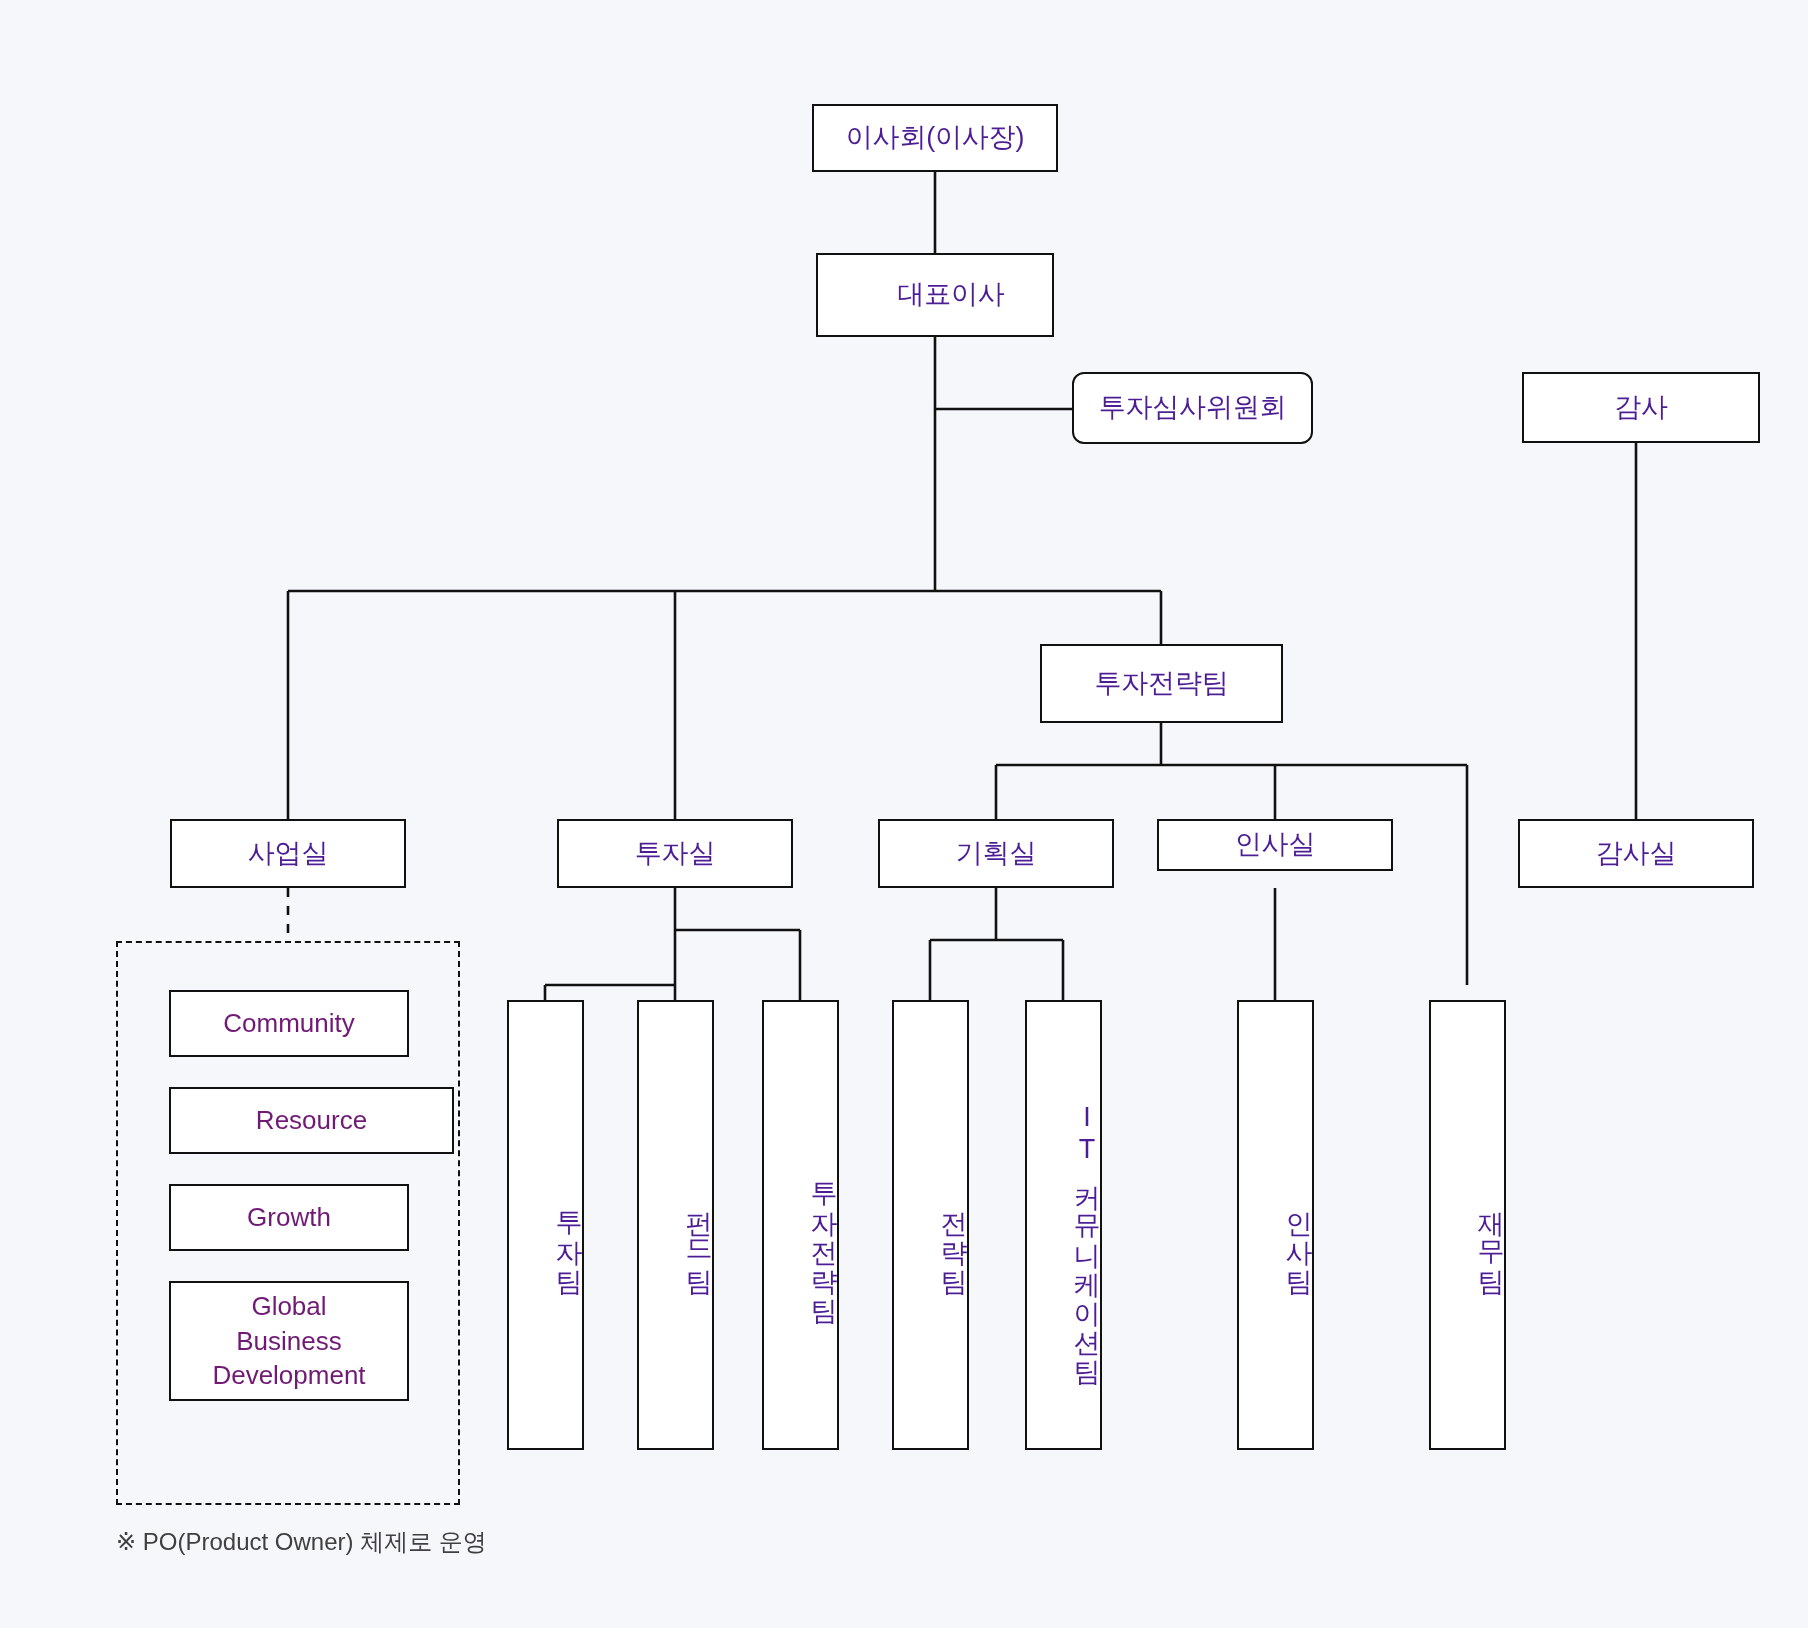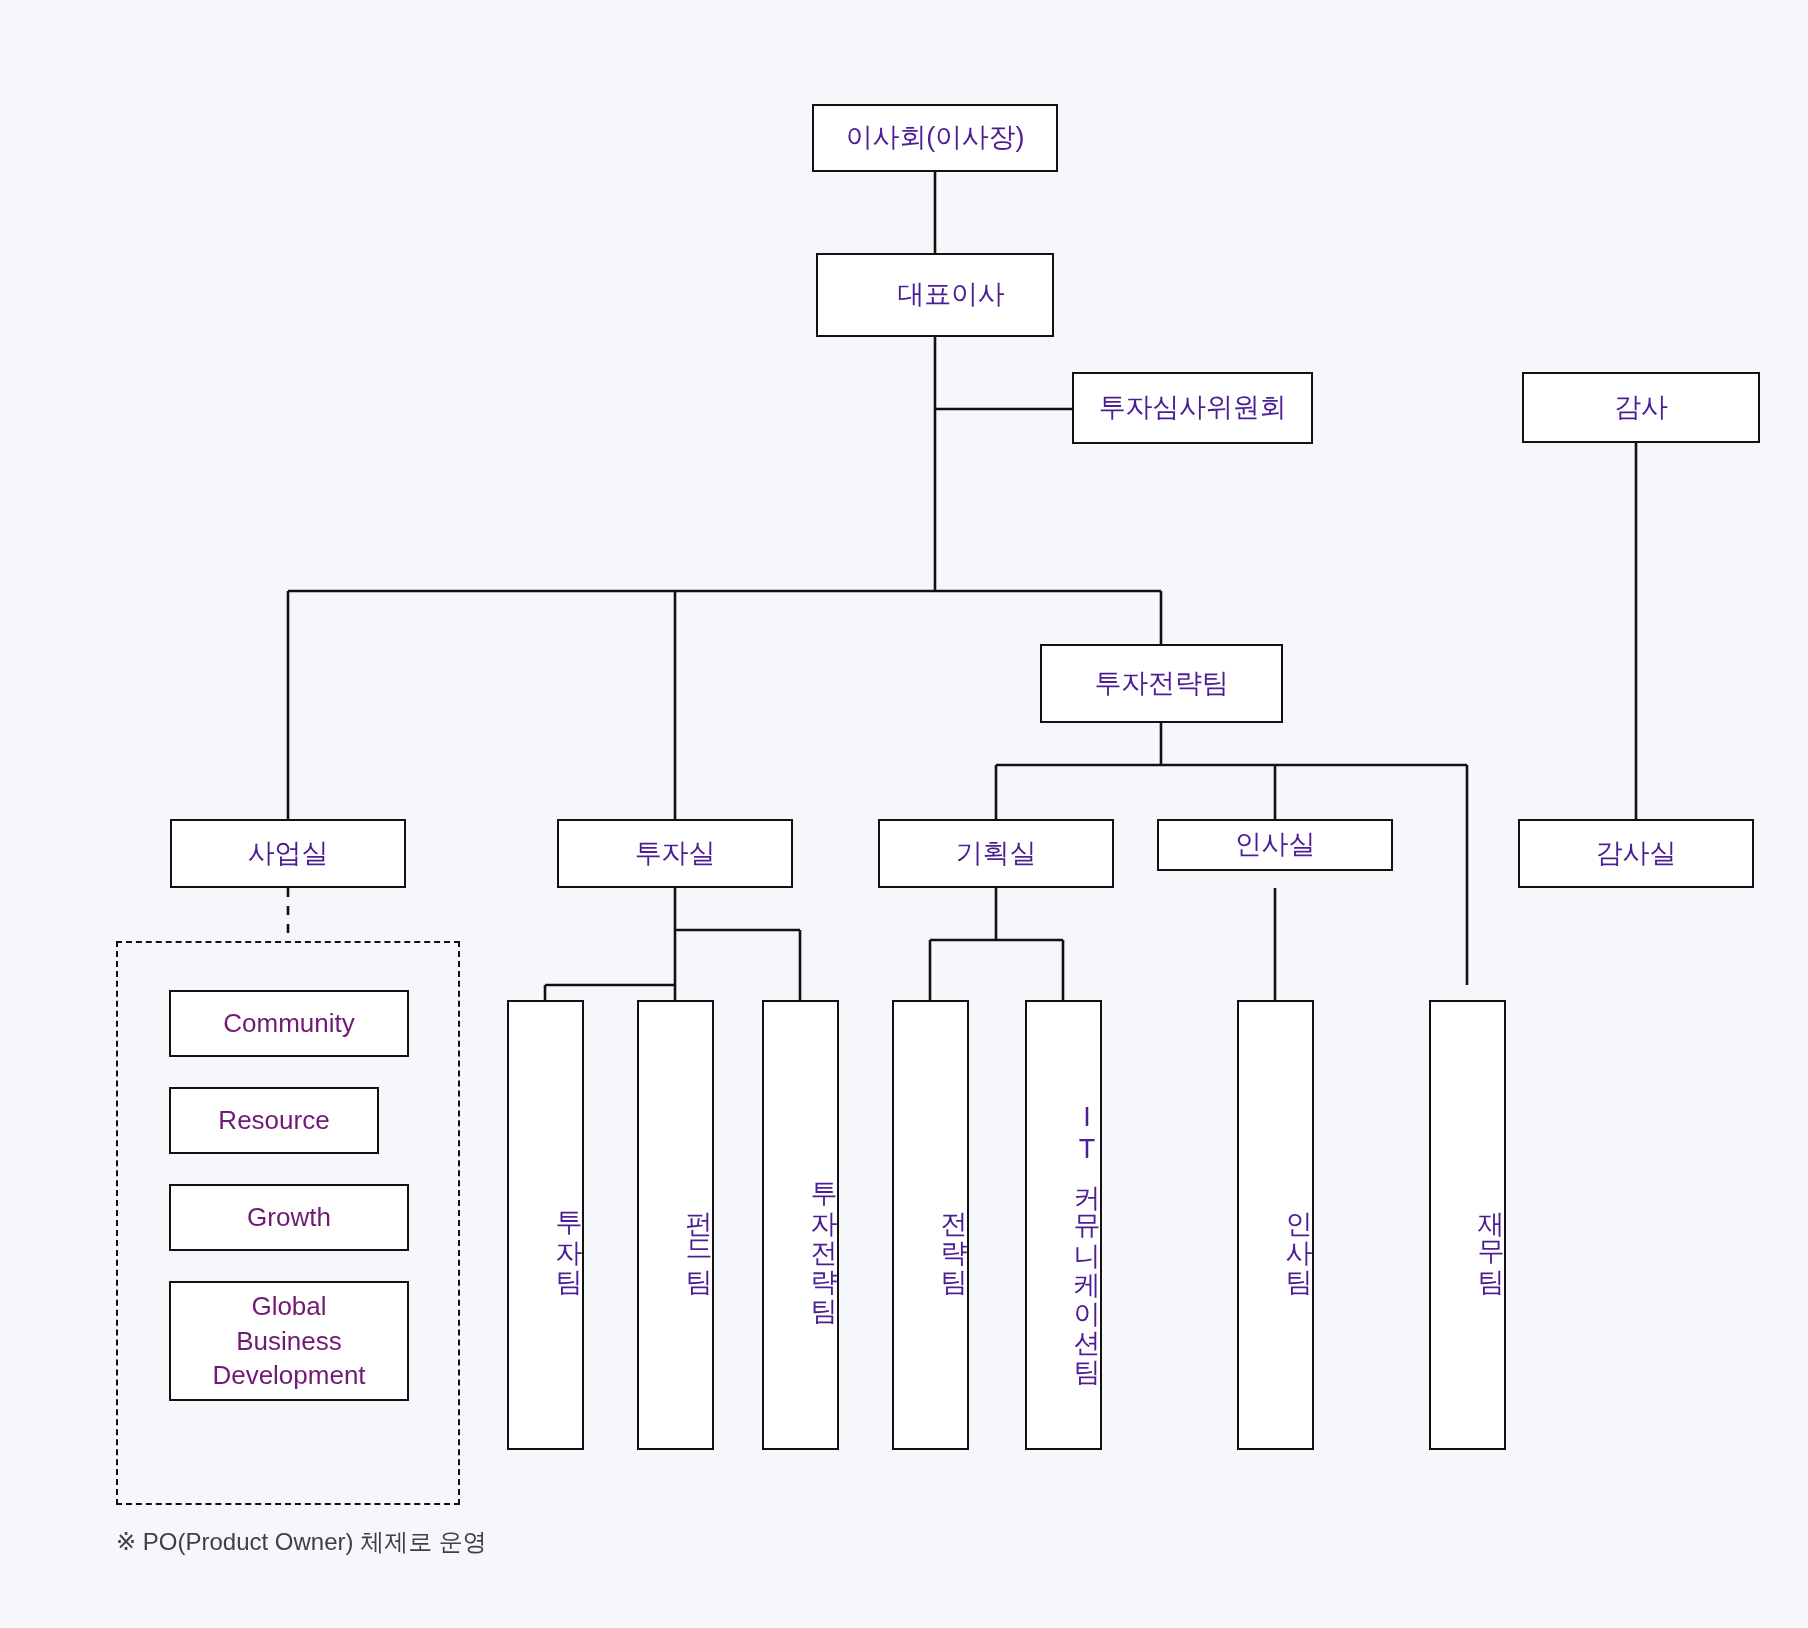--- a/index.html
+++ b/index.html
@@ -134,21 +134,21 @@
   </svg>
 
   <div class="node" style="left:812px; top:104px; width:246px; height:68px;">
     <span>이사회(이사장)</span>
   </div>
 
   <div class="node" style="left:816px; top:253px; width:238px; height:84px;padding-left:32px;">
     <span>대표이사</span>
   </div>
 
-  <div class="node" style="left:1072px; top:372px; width:241px; height:72px;">
+  <div class="node" style="left:1072px; top:372px; width:241px; height:72px;border-radius:12px;">
     <span>투자심사위원회</span>
   </div>
 
   <div class="node" style="left:1522px; top:372px; width:238px; height:71px;">
     <span>감사</span>
   </div>
 
   <div class="node" style="left:1040px; top:644px; width:243px; height:79px;">
     <span>투자전략팀</span>
   </div>
@@ -173,21 +173,21 @@
     <span>감사실</span>
   </div>
 
   <div class="po-group" style="left:116px; top:941px; width:344px; height:564px;">
   </div>
 
   <div class="po-node" style="left:169px; top:990px; width:240px; height:67px;">
     <span>Community</span>
   </div>
 
-  <div class="po-node" style="left:169px; top:1087px; width:210px; height:67px;">
+  <div class="po-node" style="left:169px; top:1087px; width:285px; height:67px;">
     <span>Resource</span>
   </div>
 
   <div class="po-node" style="left:169px; top:1184px; width:240px; height:67px;">
     <span>Growth</span>
   </div>
 
   <div class="po-node" style="left:169px; top:1281px; width:240px; height:120px; white-space:pre-line;">
     <span style="white-space:pre-line;">Global
 Business

